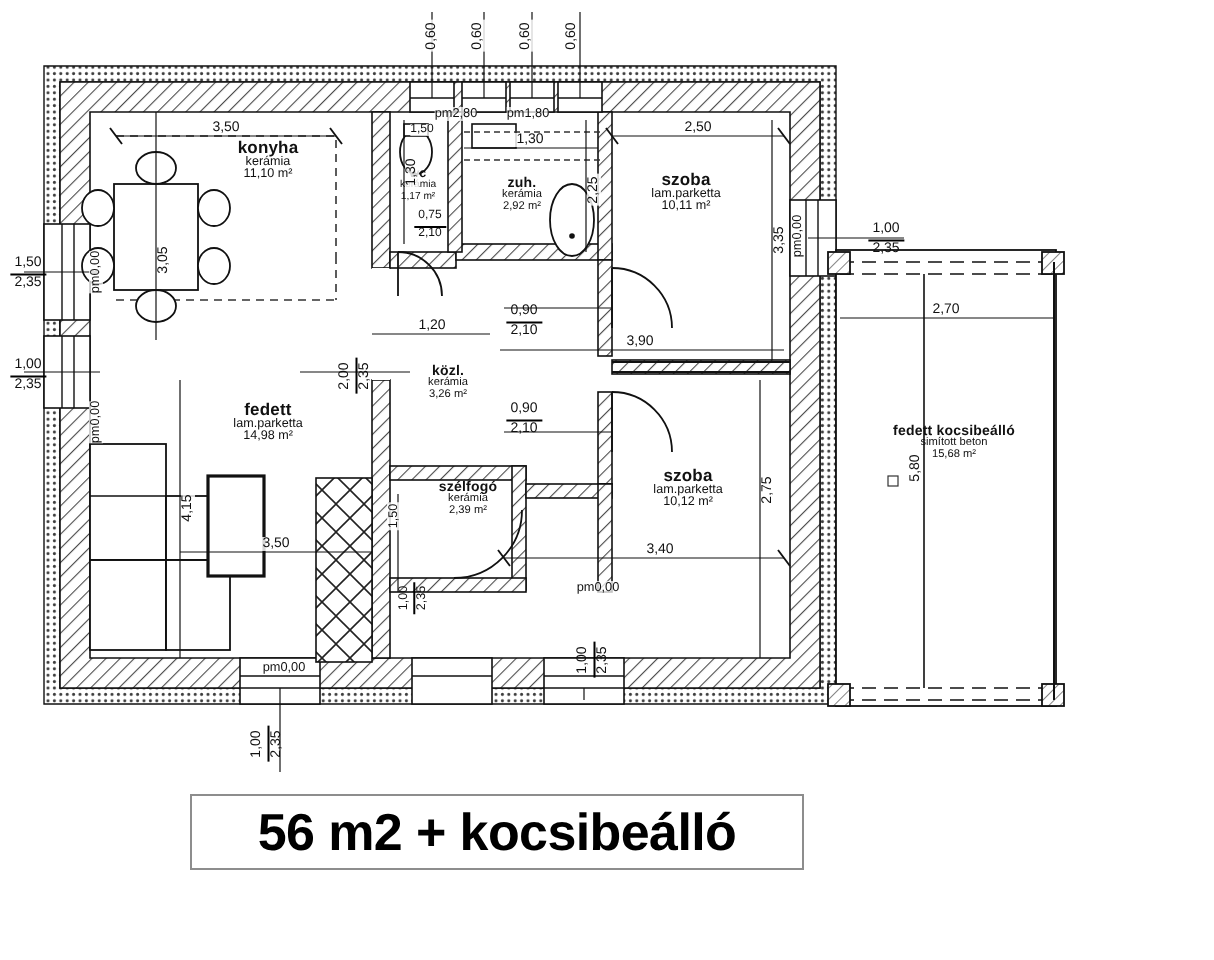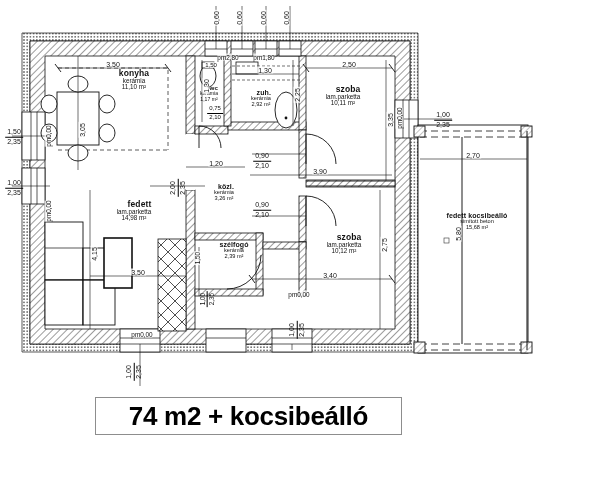--- a/index.html
+++ b/index.html
@@ -37,21 +37,20 @@
     text-align: center;
     line-height: 1.02;
     white-space: nowrap;
     transform: translate(-50%, -50%);
   }
   .room .rn {
     font-weight: bold;
     font-size: 8.5px;
     letter-spacing: .1px;
     display: block;
-    text-align: right;
   }
   .room .rm {
     font-size: 6.3px;
     display: block;
   }
   .room .ra {
     font-size: 6.3px;
     display: block;
   }
   .room.small .rn { font-size: 7px; }
@@ -489,14 +488,14 @@
   <div class="pm v" style="left:48px; top:211px;">pm0,00</div>
   <div class="pm" style="left:142px; top:334px;">pm0,00</div>
   <div class="pm" style="left:299px; top:294px;">pm0,00</div>
   <div class="pm v" style="left:399px; top:118px;">pm0,00</div>
   <div class="pm" style="left:228px; top:57px;">pm2,80</div>
   <div class="pm" style="left:264px; top:57px;">pm1,80</div>
   <div class="pm" style="left:211px; top:65px; font-size:6px;">1,50</div>
 </div>
 
 <div id="title-box">
-  <span id="title-text">74 m2 + kocsibeálló</span>
+  <span id="title-text">56 m2 + kocsibeálló</span>
 </div>
 
 </body></html>

